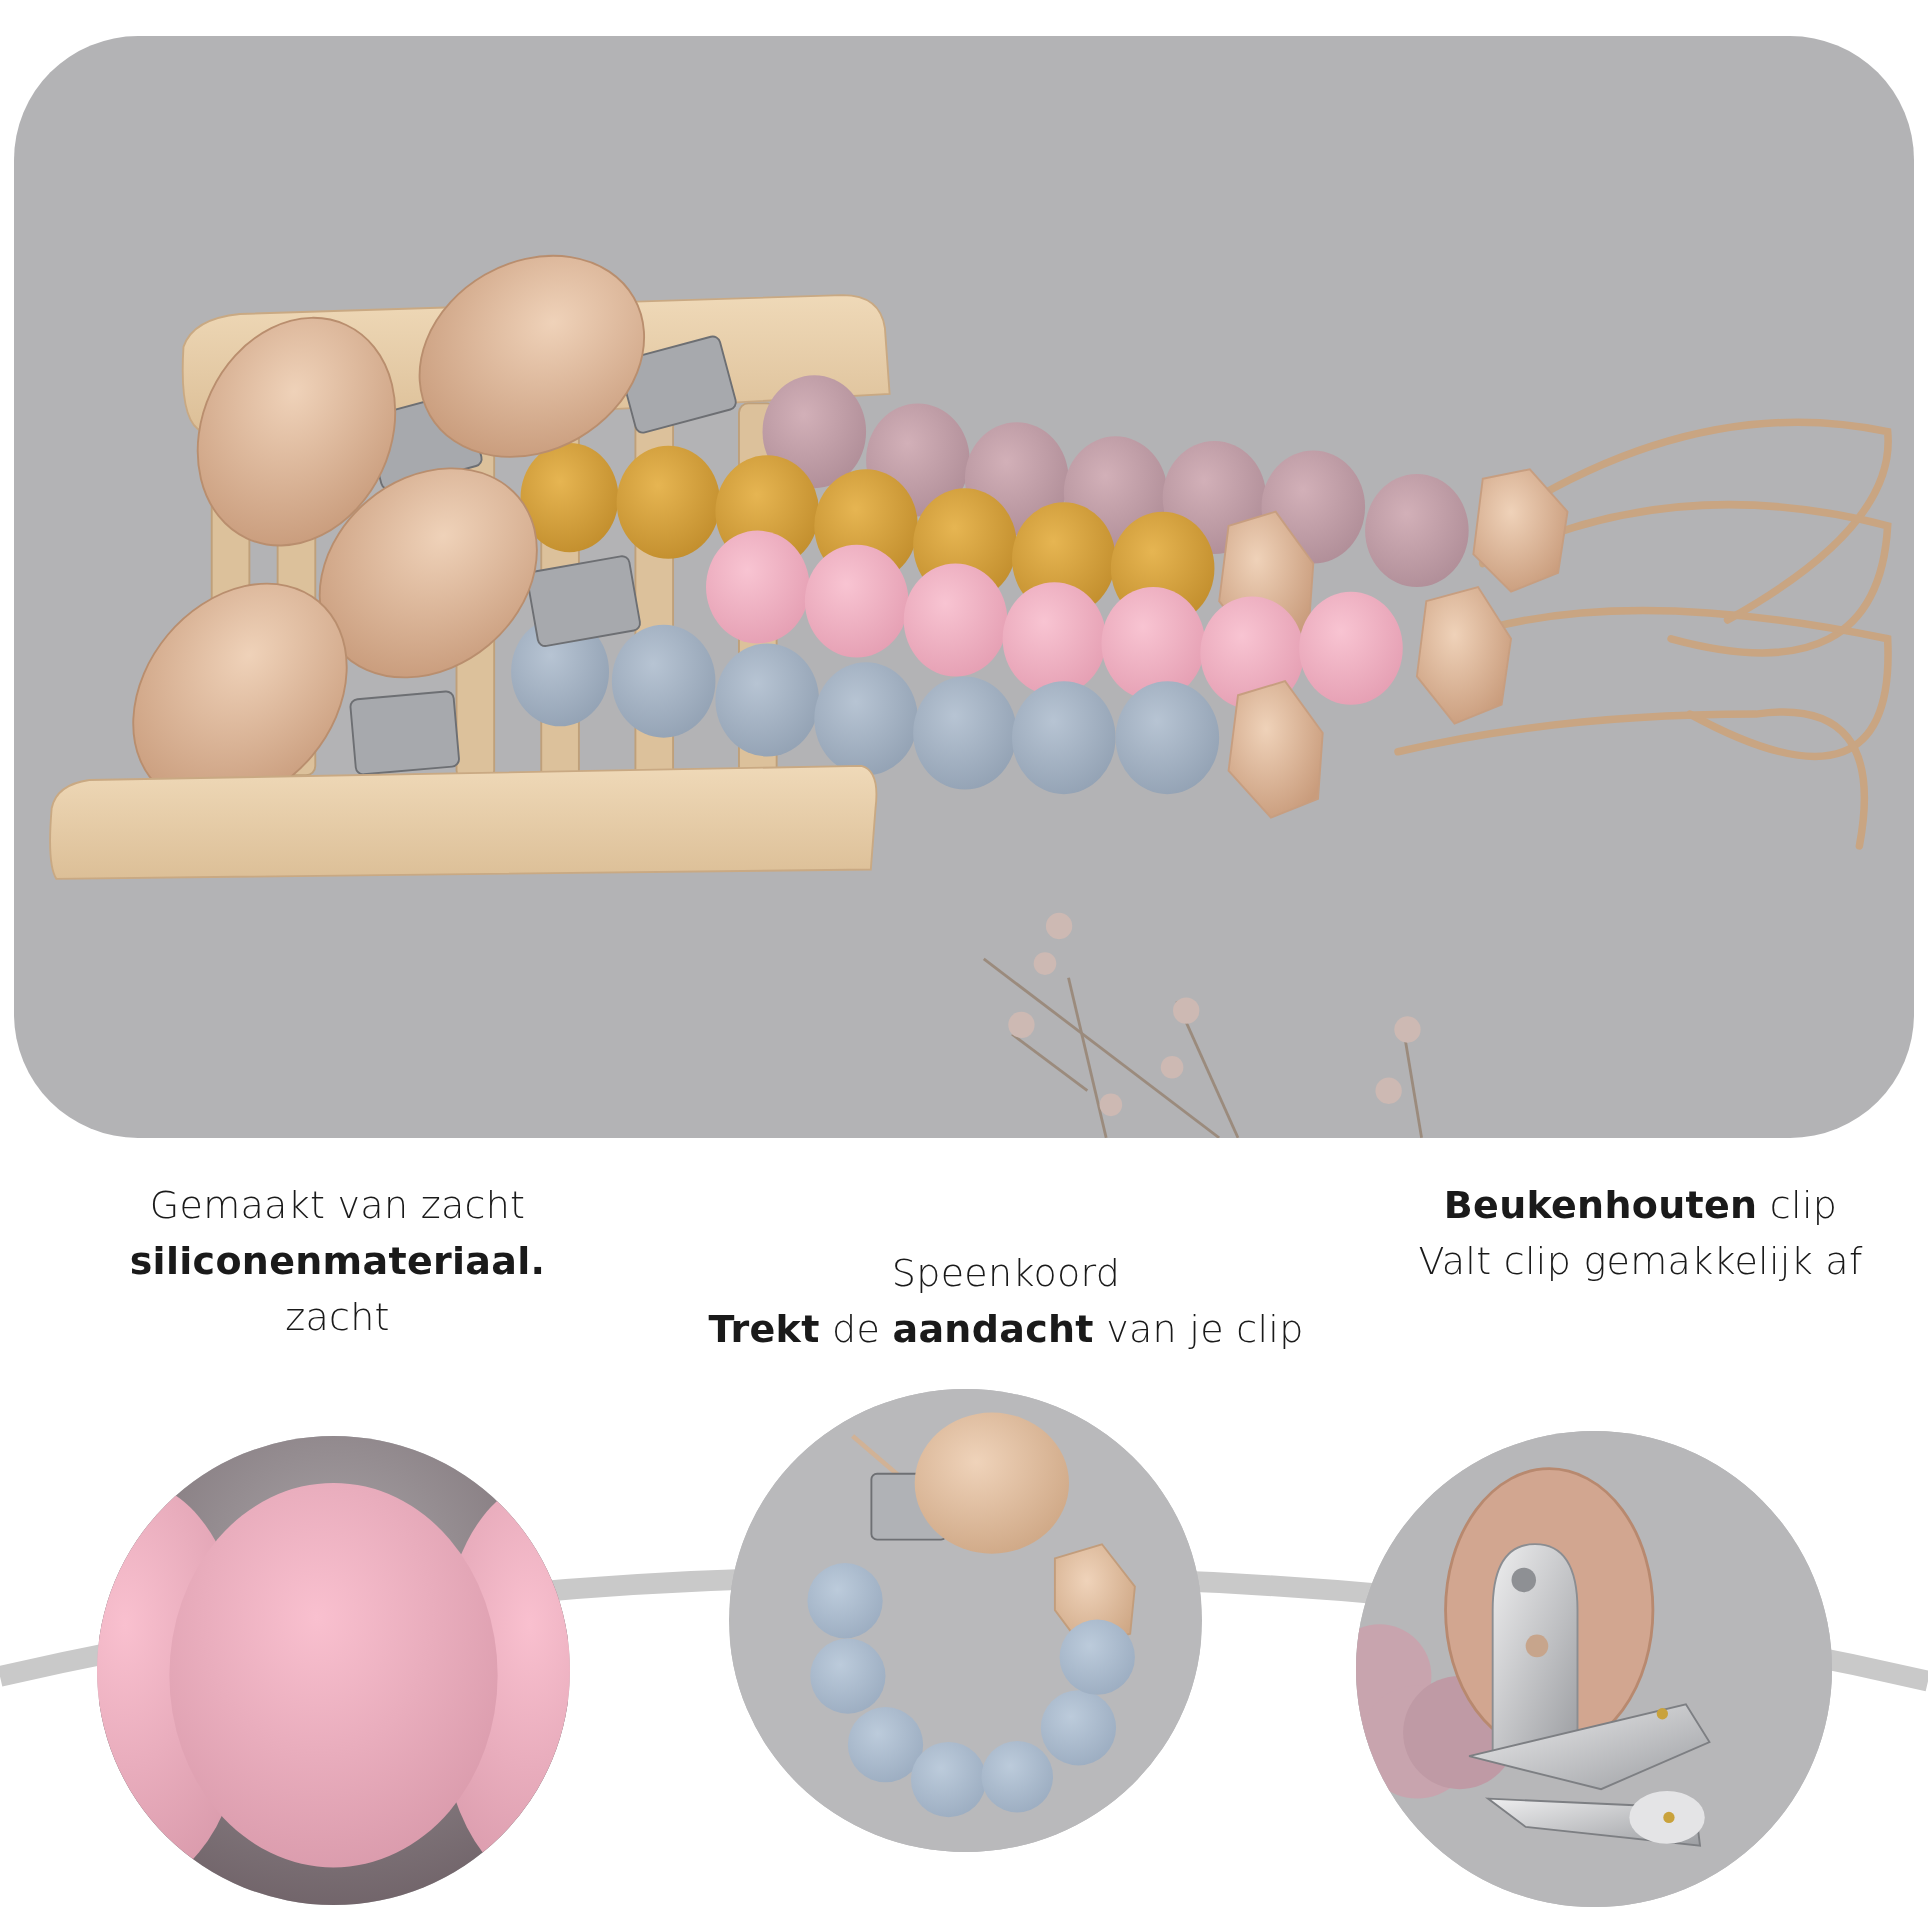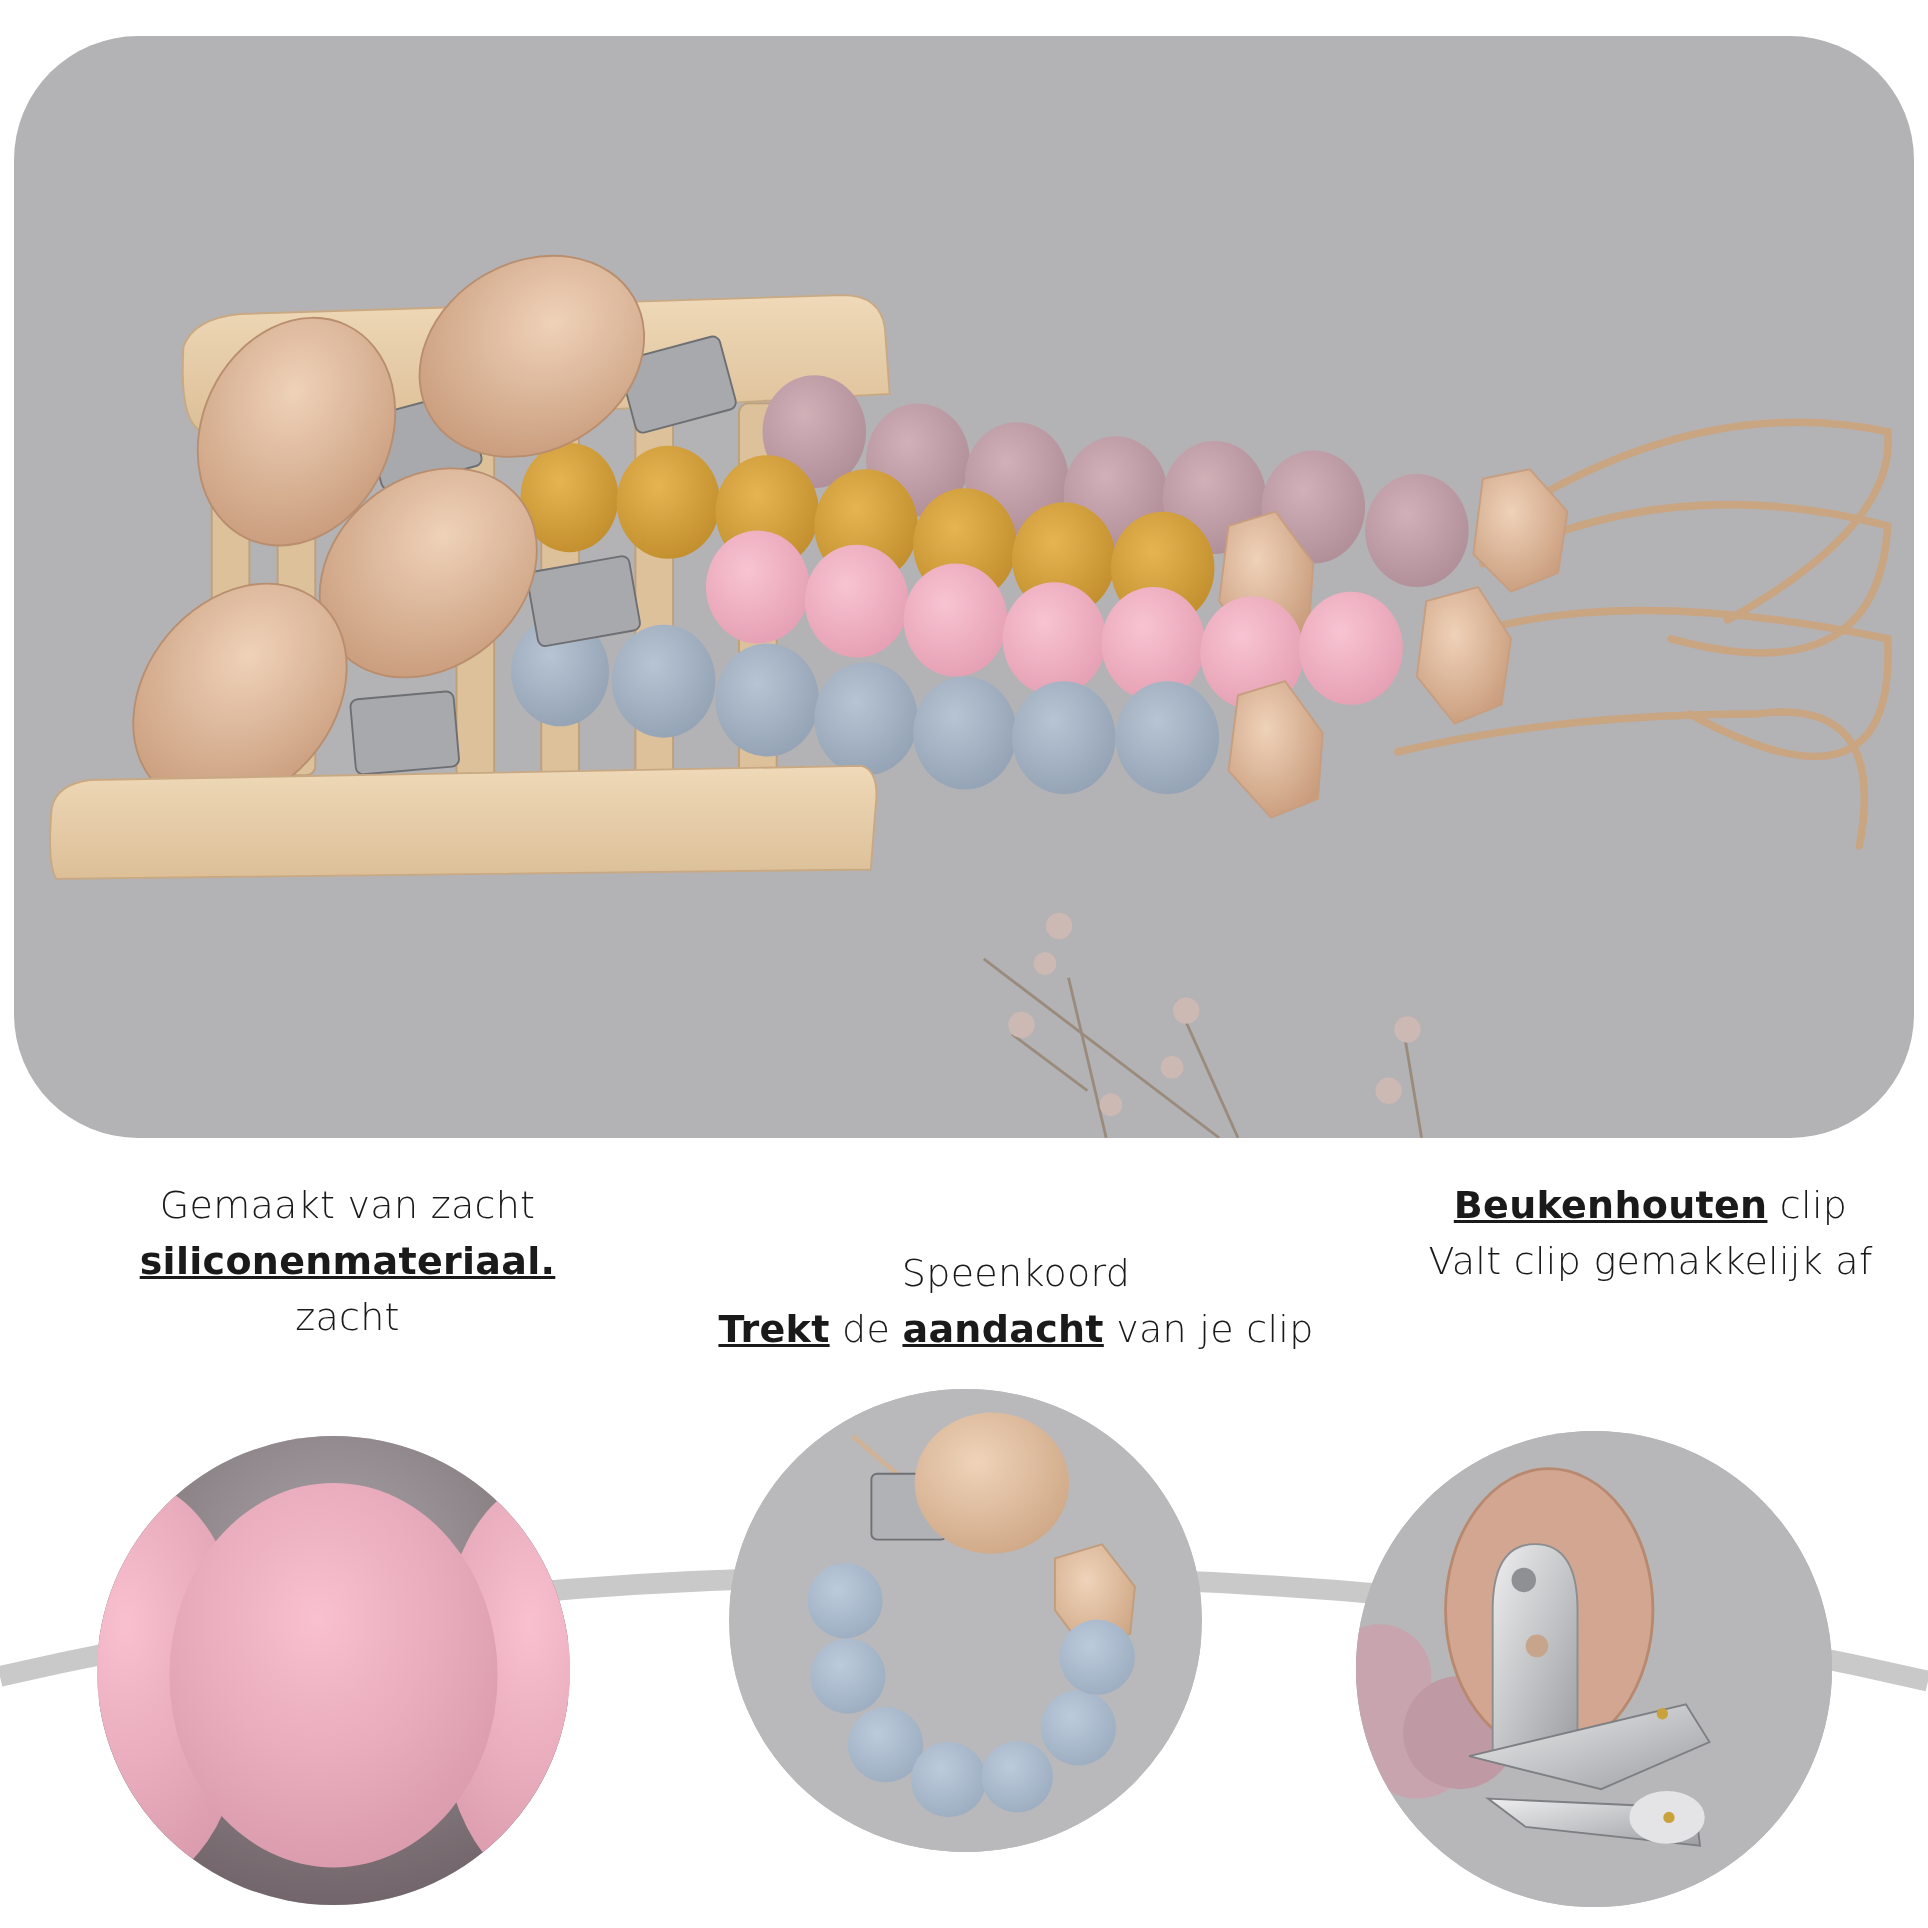--- a/index.html
+++ b/index.html
@@ -1,21 +1,21 @@
 <!DOCTYPE html>
 <html style="font-size:15px"><head>
 <meta charset="utf-8">
 <style>
   html, body { margin:0; padding:0; background:#ffffff; }
   body { width:1928px; height:1928px; position:relative; overflow:hidden; font-family:"DejaVu Sans","Liberation Sans",sans-serif; color:#1a1a1a; }
   .hero { position:absolute; left:14px; top:36px; width:1900px; height:1102px; border-radius:124px; background:#b3b3b5; overflow:hidden; }
   .hero svg { position:absolute; left:0; top:0; width:1900px; height:1102px; }
-  .features { position:absolute; left:18px; top:1177px; width:1648px; height:235px; }
+  .features { position:absolute; left:8px; top:1177px; width:1648px; height:235px; }
   .feature { position:absolute; text-align:center; font-size:38px; line-height:56px; font-weight:300; letter-spacing:0.3px; }
-  .feature b { font-weight:700;text-decoration:underline; }
+  .feature b { font-weight:700; }
   .f1 { left:0; width:659px; top:0; }
   .f2 { left:640px; width:716px; top:32px;margin-top:36px; }
   .f3 { left:1337px; width:591px; top:0; }
   .bottom { position:absolute; left:0; top:1375px; width:1928px; height:554px; }
   .bottom svg.link { position:absolute; left:0; top:0; width:1928px; height:554px; }
   .circle { position:absolute; border-radius:50%; overflow:hidden; background:#b9b9bb; }
   .circle svg { width:100%; height:100%; display:block; }
   .c1 { left:97px; top:61px; width:473px; height:469px; }
   .c2 { left:729px; top:14px; width:473px; height:463px; }
   .c3 { left:1356px; top:56px; width:476px; height:476px; }

